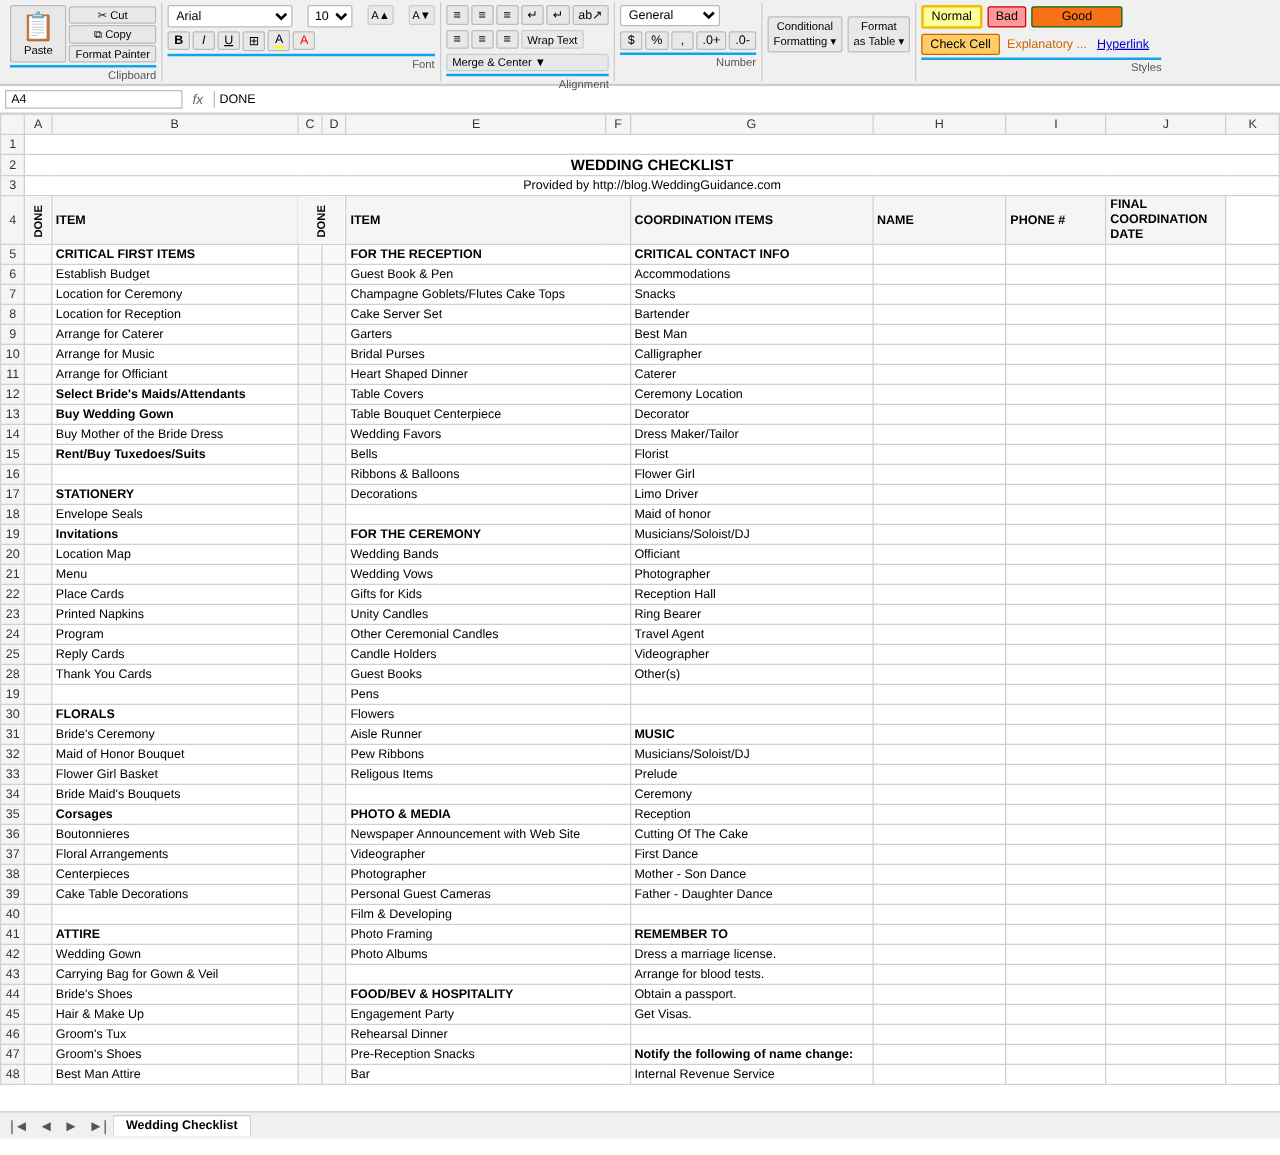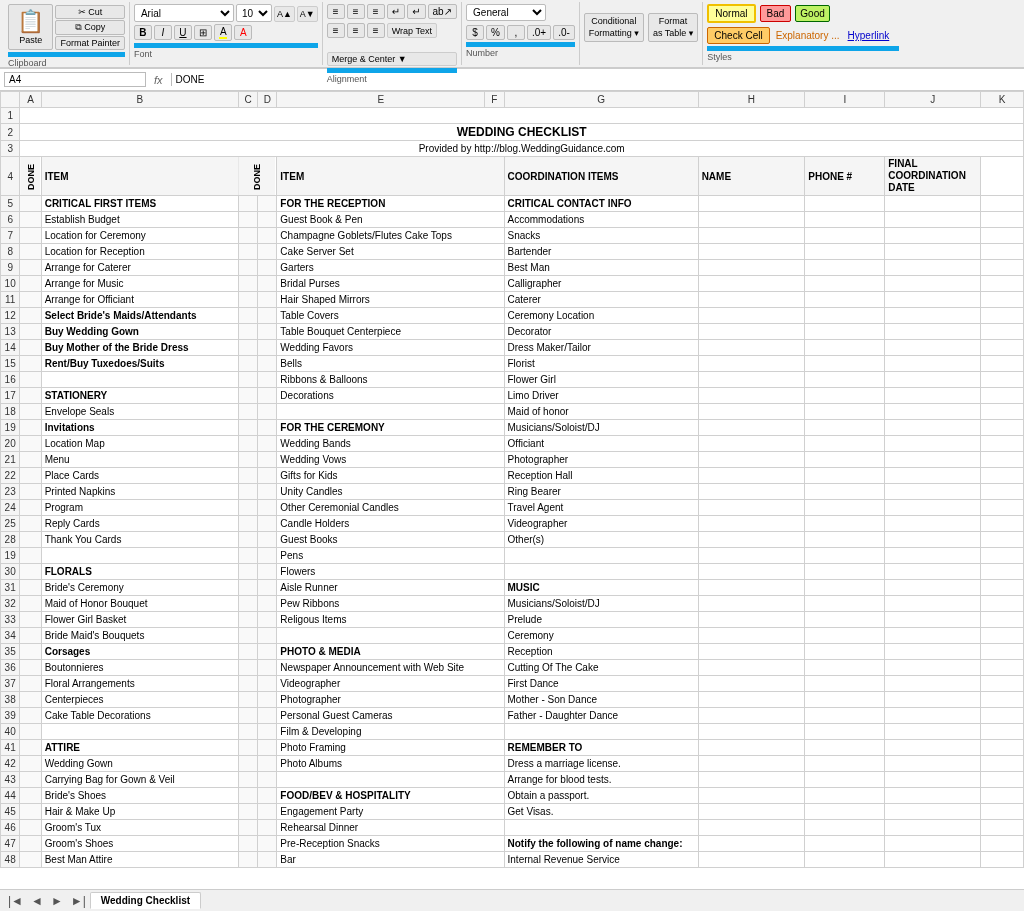--- a/index.html
+++ b/index.html
@@ -12,41 +12,41 @@
     .r-btn.icon-only { padding: 2px; min-width: 20px; justify-content: center; }
 
     
     .clipboard-group { display: flex; align-items: stretch; gap: 2px; padding: 2px 6px; border-right: 1px solid #ccc; }
     .paste-btn { background: #e8e8e8; border: 1px solid #bbb; border-radius: 2px; padding: 4px 8px; cursor: pointer; display: flex; flex-direction: column; align-items: center; font-size: 9px; min-width: 40px; }
     .small-btns { display: flex; flex-direction: column; gap: 1px; justify-content: center; }
     .sm-btn { background: #e8e8e8; border: 1px solid #bbb; border-radius: 2px; padding: 1px 4px; cursor: pointer; font-size: 9px; white-space: nowrap; }
 
     
     .font-group { padding: 2px 6px; border-right: 1px solid #ccc; display: flex; flex-direction: column; gap: 2px; }
-    .font-row1 { display: flex; align-items: flex-end; gap: 2px; }
+    .font-row1 { display: flex; align-items: flex-start; gap: 12px; }
     .font-select { border: 1px solid #bbb; border-radius: 2px; padding: 1px 2px; font-size: 10px; height: 18px; background: white; }
     .font-size-select { width: 36px; border: 1px solid #bbb; border-radius: 2px; padding: 1px; font-size: 10px; height: 18px; background: white; }
     .font-row2 { display: flex; align-items: center; gap: 2px; }
     .fmt-btn { background: #e8e8e8; border: 1px solid #bbb; border-radius: 2px; padding: 1px 4px; cursor: pointer; font-size: 10px; min-width: 18px; text-align: center; }
     .fmt-btn.bold { font-weight: bold; }
     .fmt-btn.italic { font-style: italic; }
     .fmt-btn.underline { text-decoration: underline; }
 
     
     .align-group { padding: 2px 6px; border-right: 1px solid #ccc; display: flex; flex-direction: column; gap: 2px; }
 
     
     .number-group { padding: 2px 6px; border-right: 1px solid #ccc; display: flex; flex-direction: column; gap: 2px; }
     .number-select { border: 1px solid #bbb; border-radius: 2px; padding: 1px 2px; font-size: 10px; height: 18px; background: white; width: 80px; }
 
     
     .styles-group { padding: 2px 6px; display: flex; flex-direction: column; gap: 2px; }
     .style-normal { background: #ffff99; border: 2px solid #f0c000; border-radius: 2px; padding: 2px 6px; font-size: 10px; cursor: pointer; }
     .style-bad { background: #ff9999; border: 1px solid #cc0000; border-radius: 2px; padding: 2px 6px; font-size: 10px; cursor: pointer; }
-    .style-good { background: #bef264; border: 1px solid #006600; border-radius: 2px; padding: 2px 4px; font-size: 10px; cursor: pointer; }
+    .style-good { background: #f97316; border: 1px solid #006600; border-radius: 2px; padding: 2px 23px; font-size: 10px; cursor: pointer; }
     .style-check { background: #ffcc66; border: 1px solid #cc6600; border-radius: 2px; padding: 2px 6px; font-size: 10px; cursor: pointer; }
     .style-explanatory { color: #cc6600; font-size: 10px; cursor: pointer; padding: 2px; }
     .style-hyperlink { color: #0000cc; text-decoration: underline; font-size: 10px; cursor: pointer; padding: 2px; }
 
     
     .styles-row1 { display: flex; align-items: center; gap: 6px; }
     .styles-row2 { display: flex; align-items: center; gap: 6px; }
 
     
     .cond-group { padding: 2px 4px; border-right: 1px solid #ccc; display: flex; flex-direction: column; align-items: center; justify-content: center; gap: 1px; }
@@ -67,21 +67,21 @@
     table.sheet td { background: #fff; height: 16px; vertical-align: middle; }
     table.sheet td.center-title { text-align: center; font-weight: bold; font-size: 12px; }
     table.sheet td.center-sub { text-align: center; font-size: 10px; }
 
     
     .tab-bar { background: #f0f0f0; border-top: 1px solid #ccc; height: 22px; display: flex; align-items: center; padding: 0 4px; gap: 0; }
     .sheet-tab { background: white; border: 1px solid #ccc; border-bottom: none; padding: 2px 10px; cursor: pointer; font-size: 10px; border-radius: 2px 2px 0 0; margin-right: 2px; }
     .sheet-tab.active { background: white; border-bottom: 1px solid white; font-weight: bold; }
     .tab-nav { font-size: 12px; cursor: pointer; padding: 0 4px; color: #555; }
 
-    .ribbon-section-label { font-size: 9px; color: #555; text-align: left; border-top: 5px solid #0ea5e9; padding-top: 1px; }
+    .ribbon-section-label { font-size: 9px; color: #555; text-align: right; border-top: 2px solid #0ea5e9; padding-top: 1px; }
   </style>
 </head>
 <body>
 
 <div class="ribbon">
   <div class="ribbon-top">
 
     <div class="clipboard-group" style="min-width:90px; flex-direction:column; padding:2px 4px 14px 4px; position:relative;">
       <div style="display:flex; align-items:stretch; gap:2px; flex:1;">
         <button class="paste-btn">
@@ -127,21 +127,21 @@
         <button class="fmt-btn">↵</button>
         <button class="fmt-btn">↵</button>
         <button class="fmt-btn">ab↗</button>
       </div>
       <div style="display:flex; gap:2px;">
         <button class="fmt-btn">≡</button>
         <button class="fmt-btn">≡</button>
         <button class="fmt-btn">≡</button>
         <button class="r-btn" style="font-size:9px;">Wrap Text</button>
       </div>
-      <div style="margin-top:12px;">
+      <div style="margin-top:2px;">
         <button class="r-btn" style="font-size:9px; width:100%;">Merge &amp; Center ▼</button>
       </div>
       <div class="ribbon-section-label">Alignment</div>
     </div>
 
     <div class="number-group" style="min-width:100px; padding:2px 4px 14px 4px; position:relative;">
       <select class="number-select">
         <option>General</option>
       </select>
       <div style="display:flex; gap:2px; margin-top:2px;">
@@ -304,21 +304,21 @@
           <td></td>
           <td></td>
           <td></td>
         </tr>
         <tr>
           <th class="row-header">11</th>
           <td style="text-align: center; background: rgb(249, 249, 249);"></td>
           <td>Arrange for Officiant</td>
           <td style="background: rgb(249, 249, 249);"></td>
           <td style="background: rgb(249, 249, 249);"></td>
-          <td colspan="2">Hair Shaped Mirrors</td>
+          <td colspan="2">Heart Shaped Dinner</td>
           <td>Caterer</td>
           <td></td>
           <td></td>
           <td></td>
           <td></td>
         </tr>
         <tr>
           <th class="row-header">12</th>
           <td style="text-align: center; background: rgb(249, 249, 249);"></td>
           <td style="font-weight: bold;">Select Bride's Maids/Attendants</td>
@@ -340,21 +340,21 @@
           <td colspan="2">Table Bouquet Centerpiece</td>
           <td>Decorator</td>
           <td></td>
           <td></td>
           <td></td>
           <td></td>
         </tr>
         <tr>
           <th class="row-header">14</th>
           <td style="text-align: center; background: rgb(249, 249, 249);"></td>
-          <td style="font-weight: bold;">Buy Mother of the Bride Dress</td>
+          <td style="font-weight: normal;">Buy Mother of the Bride Dress</td>
           <td style="background: rgb(249, 249, 249);"></td>
           <td style="background: rgb(249, 249, 249);"></td>
           <td colspan="2">Wedding Favors</td>
           <td>Dress Maker/Tailor</td>
           <td></td>
           <td></td>
           <td></td>
           <td></td>
         </tr>
         <tr>

